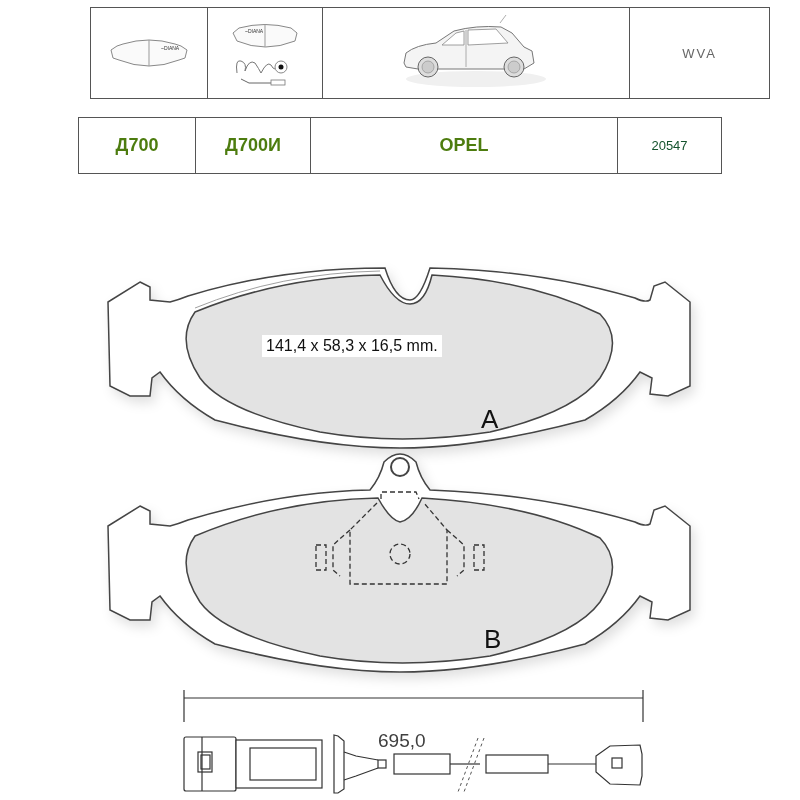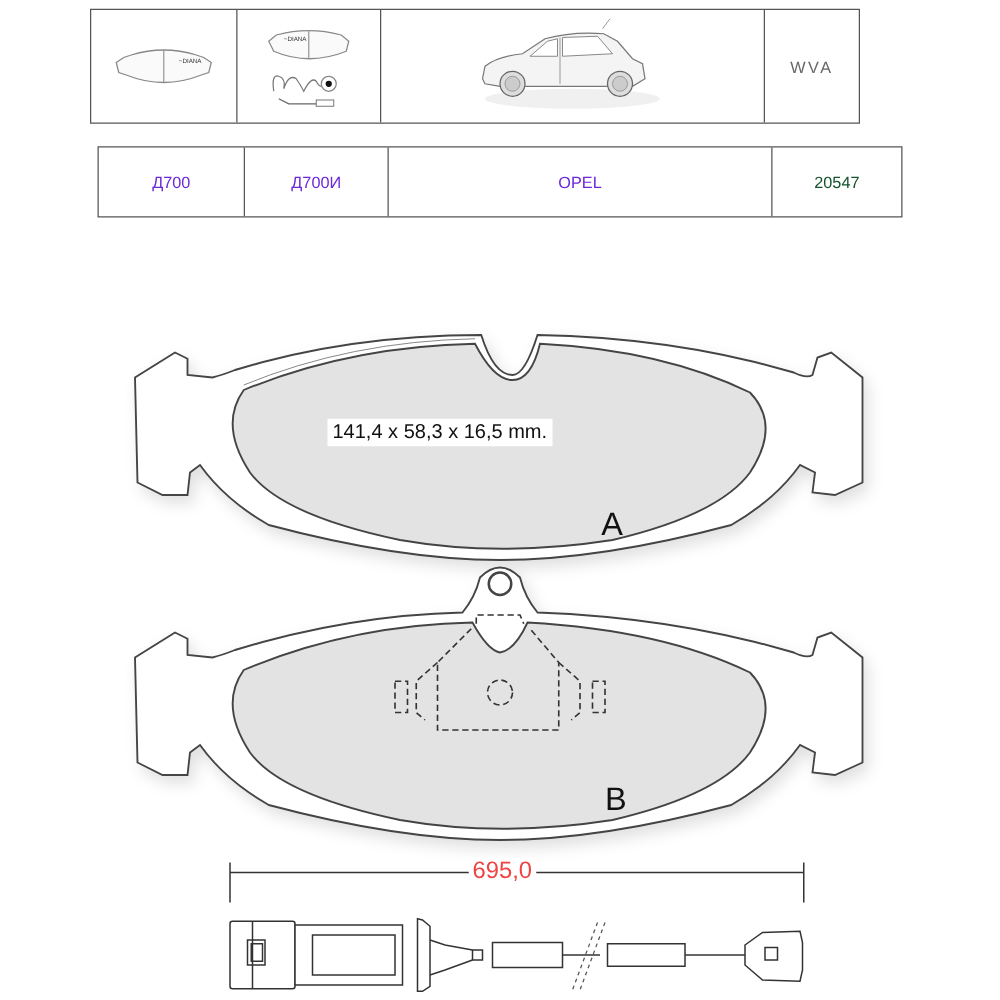--- a/index.html
+++ b/index.html
@@ -1,29 +1,29 @@
 <!DOCTYPE html>
 <html><head>
 <meta charset="utf-8">
 <style>
   html, body { margin:0; padding:0; background:#ffffff; }
   body { width:800px; height:800px; position:relative; overflow:hidden; font-family:"Liberation Sans", sans-serif; color:#222; }
   .tbl { position:absolute; border:1.5px solid #555; box-sizing:border-box; display:flex; background:#fff; }
   .tbl .cell { border-right:1.5px solid #555; box-sizing:border-box; display:flex; align-items:center; justify-content:center; }
   .tbl .cell:last-child { border-right:none; }
-  #t1 { left:72px; top:7px; width:616px; height:92px; }
+  #t1 { left:90px; top:7px; width:680px; height:92px; }
   #t2 { left:78px; top:117px; width:644px; height:57px; }
   .c1 { width:117px; } .c2 { width:115px; } .c3 { width:307px; } .c4 { flex:1; }
-  .bold { font-weight:normal; font-size:13px; color:#6d28d9; }
+  .bold { font-weight:bold; font-size:18px; color:#4d7c0f; }
   .reg { font-size:13px; color:#14532d; }
   .wva { font-size:13px; color:#666; letter-spacing:2px; }
   #drawing { position:absolute; left:0; top:0; }
   .dim-label { position:absolute; background:#fff; font-size:16px; color:#111; padding:2px 4px; }
   .letter { position:absolute; font-size:26px; color:#111; }
-  .len { position:absolute; font-size:19px; color:#ef4444; background:#fff; padding:0 3px; }
+  .len { position:absolute; font-size:19px; color:#404040; background:#fff; padding:0 3px;margin-top:44px; }
 </style>
 </head>
 <body>
 
 <div class="tbl" id="t1">
   <div class="cell c1">
     <svg width="100" height="50" viewBox="0 0 100 50">
       <path d="M12 22 L18 18 L24 16 Q50 8 76 16 L82 18 L88 22 L86 30 L80 32 Q50 44 20 32 L14 30 Z" fill="#fafafa" stroke="#888" stroke-width="1"></path>
       <line x1="50" y1="12" x2="50" y2="38" stroke="#999" stroke-width="1"></line>
       <text x="62" y="22" font-size="5" fill="#333" font-family="Liberation Sans, sans-serif">~DIANA</text>

